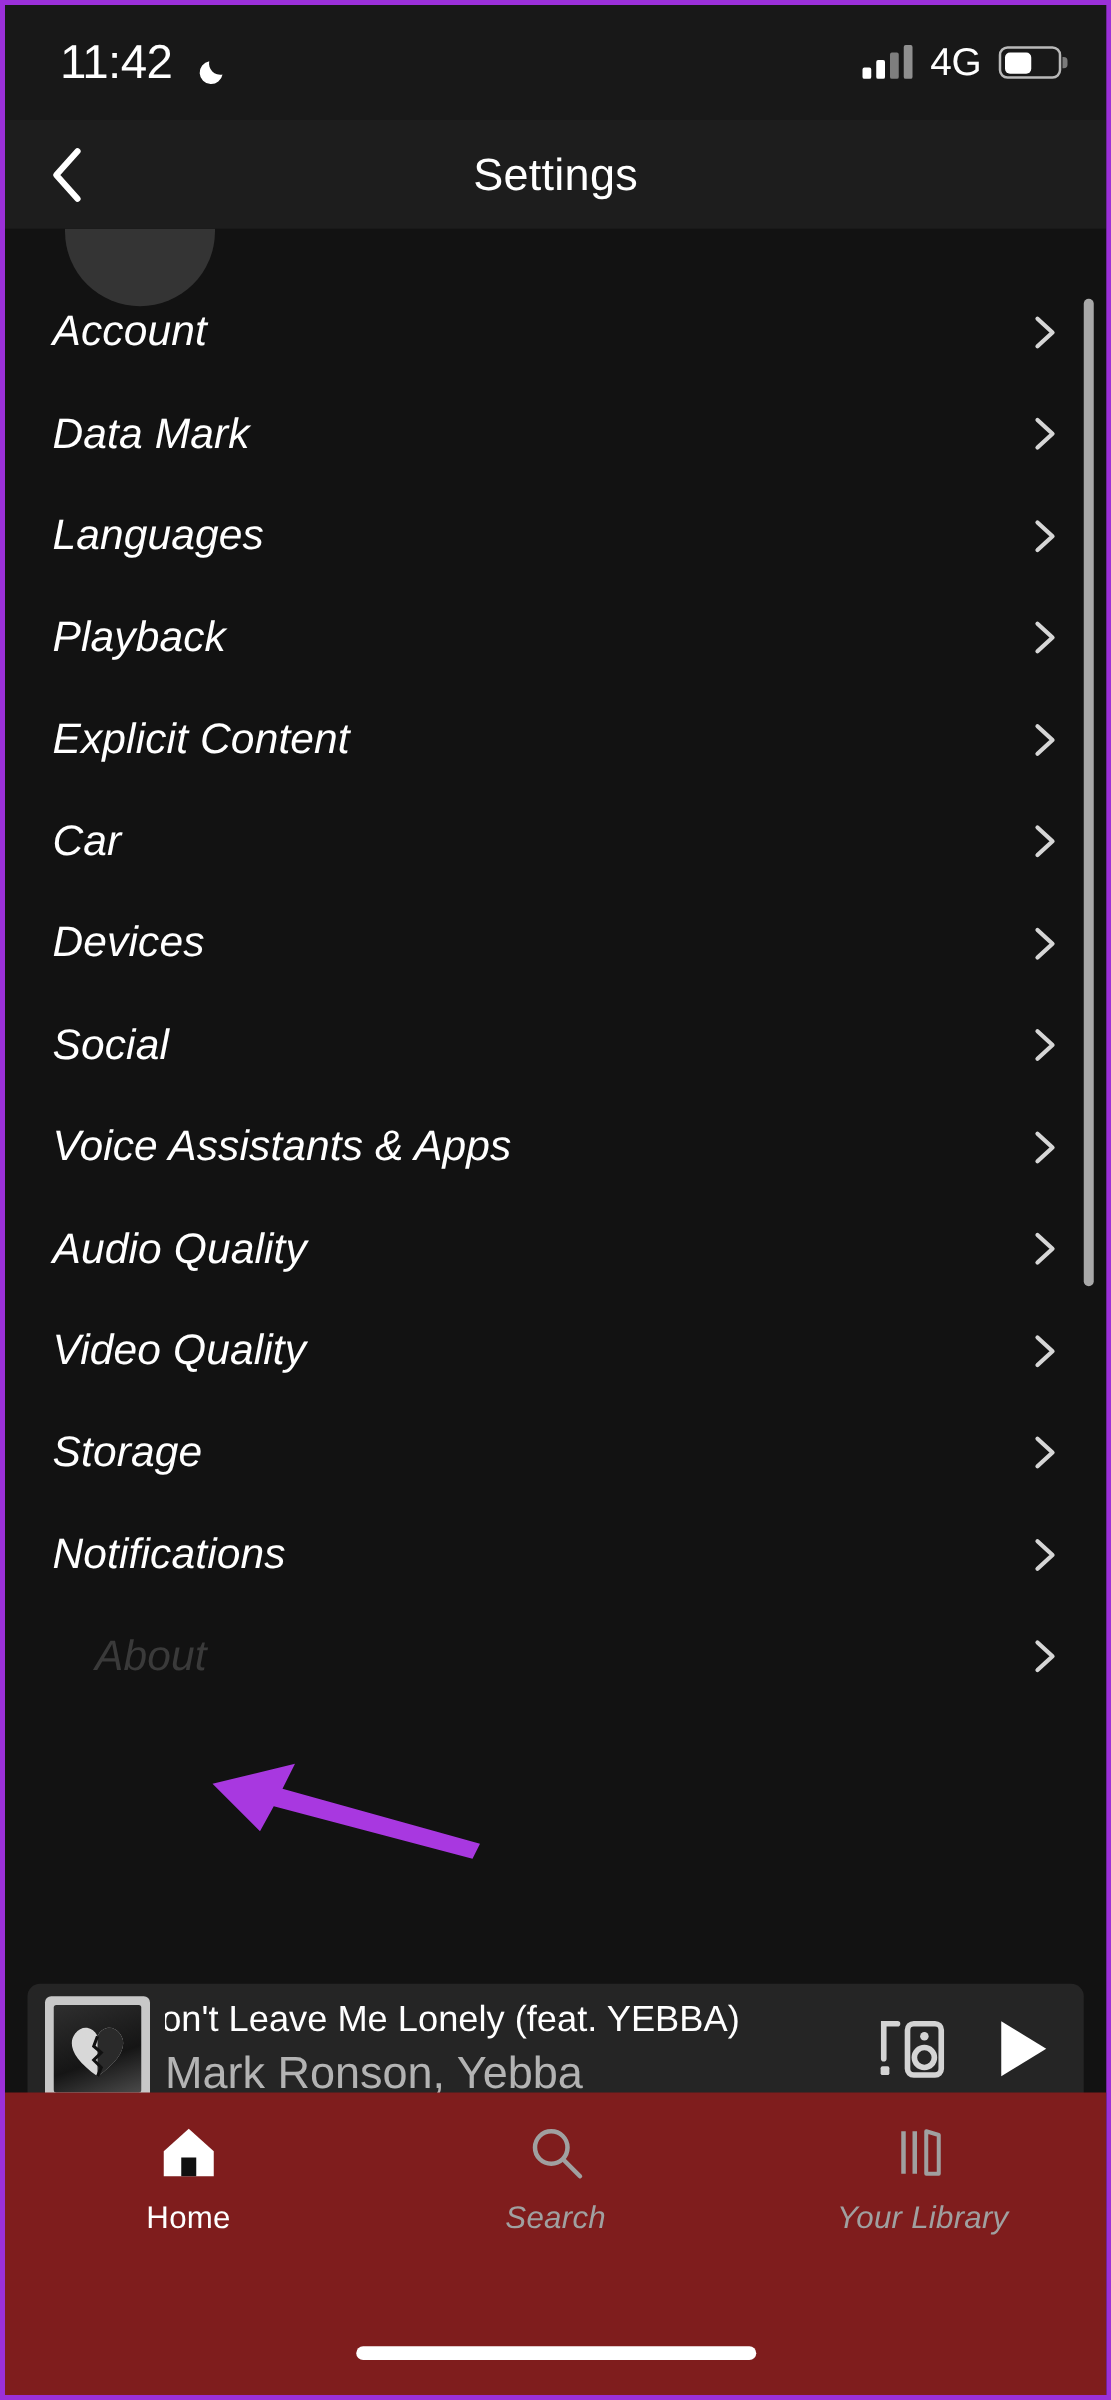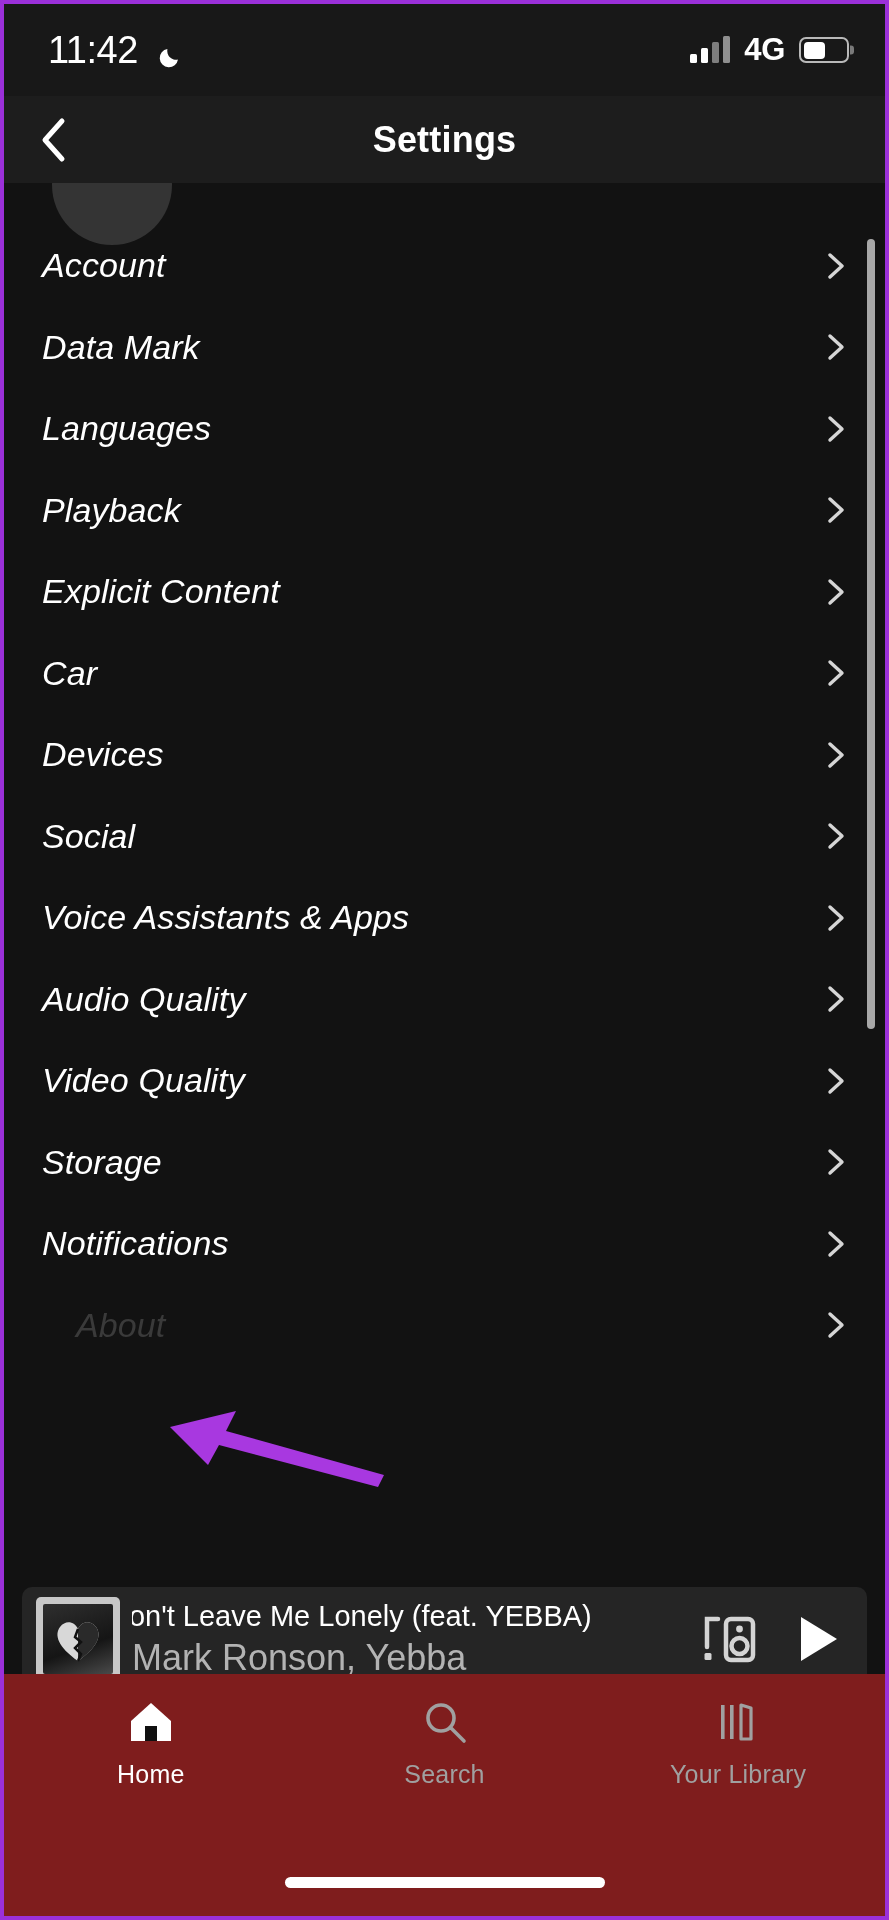--- a/index.html
+++ b/index.html
@@ -73,21 +73,21 @@
     background: #8a8a8a;
     border-radius: 1.5px;
   }
   .signal-bars i.b1 { height: 9px;  background: #ffffff; }
   .signal-bars i.b2 { height: 15px; background: #ffffff; }
   .signal-bars i.b3 { height: 21px; background: #7e7e7e; }
   .signal-bars i.b4 { height: 27px; background: #8f8f8f; }
   .net-label {
     color: #ffffff;
     font-size: 31px;
-    font-weight: 700;
+    font-weight: 400;
     letter-spacing: -0.3px;
   }
   .battery {
     position: relative;
     width: 50px;
     height: 26px;
     border: 2.5px solid #b9b9b9;
     border-radius: 7px;
     box-sizing: border-box;
     display: flex;
@@ -131,21 +131,21 @@
     display: flex;
     align-items: center;
     justify-content: center;
     cursor: pointer;
   }
   .nav-title {
     width: 100%;
     text-align: center;
     color: #ffffff;
     font-size: 36px;
-    font-weight: 700;
+    font-weight: 400;
     letter-spacing: 0.2px;
   }
 
   
   .content {
     position: absolute;
     top: 179px;
     left: 0; right: 0;
     bottom: 0;
     background: #121212;
@@ -322,21 +322,21 @@
     flex-direction: column;
     align-items: center;
     gap: 14px;
     cursor: pointer;
   }
   .tab-label {
     font-size: 25px;
     letter-spacing: 0.2px;
   }
   .tab.active .tab-label { color: #ffffff; }
-  .tab:not(.active) .tab-label { color: #a0a0a0; }
+  .tab:not(.active) .tab-label { color: #a0a0a0; font-style: italic; }
   .tab-icon { height: 48px; display: flex; align-items: center; }
 
   .home-indicator {
     position: absolute;
     left: 50%;
     transform: translateX(-50%);
     bottom: 28px;
     width: 320px;
     height: 11px;
     background: #ffffff;

